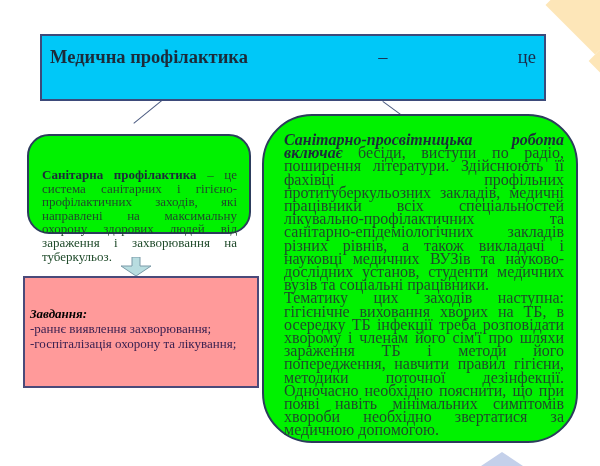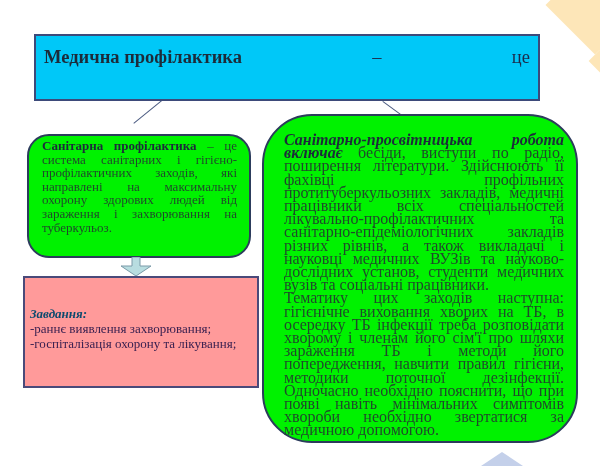--- a/index.html
+++ b/index.html
@@ -16,46 +16,46 @@
       position: absolute; right: -20px; top: 48px; width: 26px; height: 26px;
       background: #fde6b8; transform: rotate(45deg);
     }
     .deco-bottom {
       position: absolute; left: 478px; top: 452px; width: 0; height: 0;
       border-left: 24px solid transparent; border-right: 24px solid transparent;
       border-bottom: 16px solid #c4d0ea;
     }
     .box { position: absolute; box-sizing: border-box; color: #1c2b4a; }
     .blue-box {
-      left: 34px; top: 34px; width: 506px; height: 67px;
+      left: 40px; top: 34px; width: 506px; height: 67px;
       background: #00c8f8; border: 2px solid #3d4a7a;
       padding: 12px 8px 0 8px; font-size: 18.5px; line-height: 19px; text-align: justify;
       text-align-last: left;
     }
     .blue-box .line1 { display: flex; justify-content: space-between; }
     .green-left {
-      left: 27px; top: 134px; width: 224px; height: 124px;
+      left: 27px; top: 134px; width: 224px; height: 100px;
       background: #00f200; border: 2px solid #2c3c5c; border-radius: 22px;
-      padding: 3px 12px 0 13px; font-size: 13px; line-height: 13.6px;
+      padding: 32px 12px 0 13px; font-size: 13px; line-height: 13.6px;
       text-align: justify; color: #1f4a2a;
     }
     .green-right {
       left: 262px; top: 114px; width: 316px; height: 329px;
       background: #00f200; border: 2px solid #2c3c5c; border-radius: 50px;
       padding: 17px 12px 0 20px; font-size: 16px; line-height: 13.2px;
       text-align: justify; color: #1f4a2a;
     }
     .pink-box {
       left: 23px; top: 276px; width: 236px; height: 112px;
       background: #ff9a9a; border: 2px solid #4a4a7a;
       padding: 28px 6px 0 5px; font-size: 13px; line-height: 15px; color: #3a2050;
     }
     .bold { font-weight: bold; color: #1c2b3a; }
     .bold-italic { font-weight: bold; font-style: italic; color: #1c2b3a; }
-    .pink-title { font-weight: bold; font-style: italic; color: #0c4a6e; }
+    .pink-title { font-weight: bold; font-style: italic; color: #000000; }
     .connector { position: absolute; height: 1px; background: #4a5a80; transform-origin: 0 0; }
     .arrow-down { position: absolute; left: 118px; top: 257px; width: 36px; height: 20px; }
   </style>
 </head>
 <body>
 
 <div class="deco-top-right"></div>
 <div class="deco-top-right2"></div>
 <div class="deco-bottom"></div>
 

